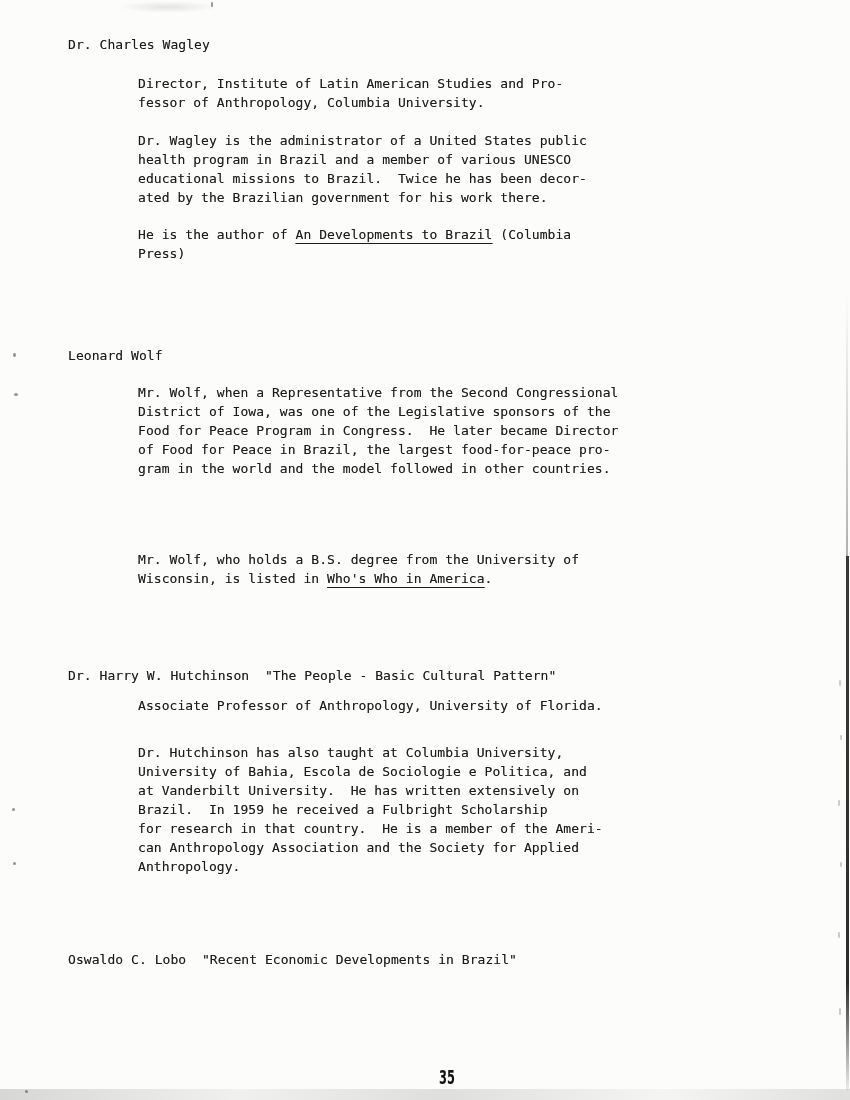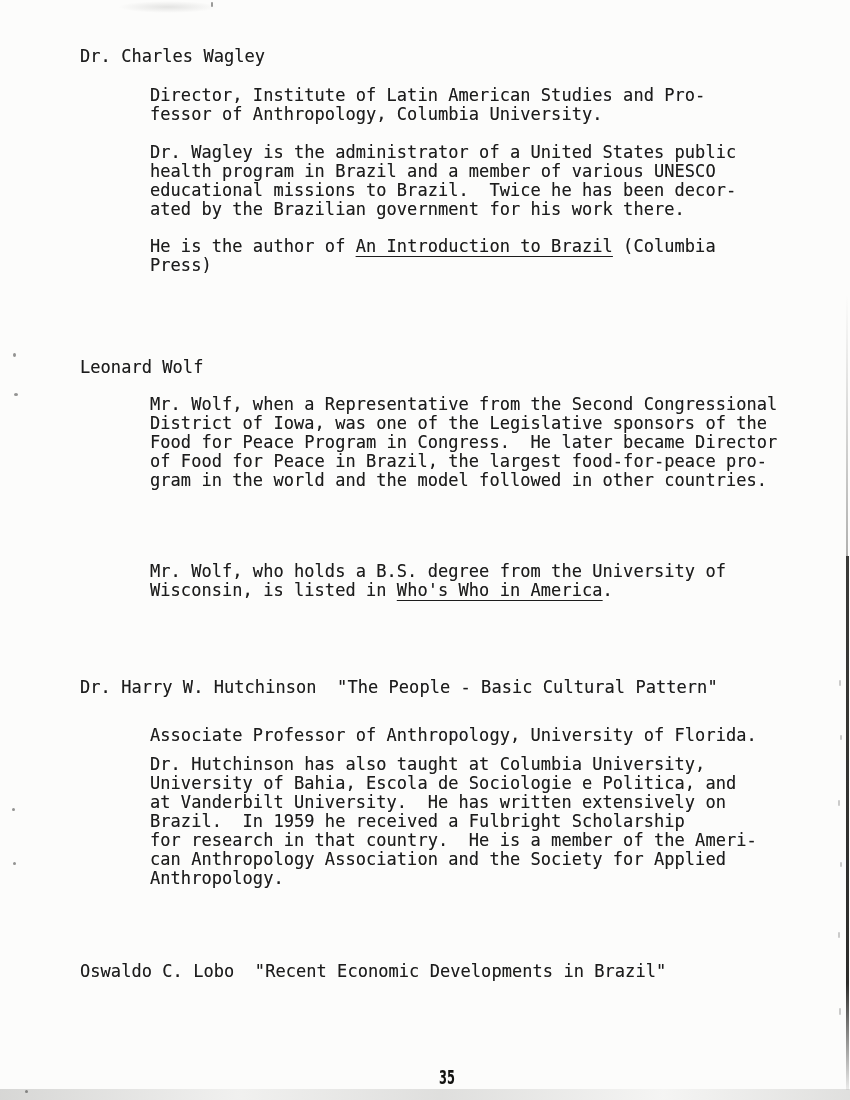--- a/index.html
+++ b/index.html
@@ -12,22 +12,22 @@
     background: var(--paper);
     position: relative;
     overflow: hidden;
     font-family: "DejaVu Sans Mono", "Liberation Mono", monospace;
   }
   .page { position: absolute; inset: 0; }
 
   .hd, .para {
     position: absolute;
     white-space: pre;
-    margin: 12px;
-    font-size: 17px;
+    margin: 0;
+    font-size: 13px;
     line-height: 19px;
     color: var(--ink);
     letter-spacing: 0.05px;
     text-shadow: 0 0 0.4px rgba(20,20,20,0.45);
   }
   .hd   { left: 68px; }
   .para { left: 138px; }
 
   .u {
     text-decoration: underline;
@@ -92,34 +92,34 @@
 
 <div class="page">
 
   <div class="hd" style="top:35px">Dr. Charles Wagley</div>
   <div class="para" style="top:74px">Director, Institute of Latin American Studies and Pro-
 fessor of Anthropology, Columbia University.</div>
   <div class="para" style="top:131px">Dr. Wagley is the administrator of a United States public
 health program in Brazil and a member of various UNESCO
 educational missions to Brazil.  Twice he has been decor-
 ated by the Brazilian government for his work there.</div>
-  <div class="para" style="top:225px"><span>He is the author of </span><span class="u">An Introduction to Brazil</span><span> (Columbia
+  <div class="para" style="top:225px"><span>He is the author of </span><span class="u">An Developments to Brazil</span><span> (Columbia
 Press)</span></div>
 
   <div class="hd" style="top:346px">Leonard Wolf</div>
   <div class="para" style="top:383px">Mr. Wolf, when a Representative from the Second Congressional
 District of Iowa, was one of the Legislative sponsors of the
 Food for Peace Program in Congress.  He later became Director
 of Food for Peace in Brazil, the largest food-for-peace pro-
 gram in the world and the model followed in other countries.</div>
   <div class="para" style="top:550px"><span>Mr. Wolf, who holds a B.S. degree from the University of
 Wisconsin, is listed in </span><span class="u">Who's Who in America</span><span>.</span></div>
 
   <div class="hd" style="top:666px">Dr. Harry W. Hutchinson  "The People - Basic Cultural Pattern"</div>
-  <div class="para" style="top:714px">Associate Professor of Anthropology, University of Florida.</div>
+  <div class="para" style="top:696px">Associate Professor of Anthropology, University of Florida.</div>
   <div class="para" style="top:743px">Dr. Hutchinson has also taught at Columbia University,
 University of Bahia, Escola de Sociologie e Politica, and
 at Vanderbilt University.  He has written extensively on
 Brazil.  In 1959 he received a Fulbright Scholarship
 for research in that country.  He is a member of the Ameri-
 can Anthropology Association and the Society for Applied
 Anthropology.</div>
 
   <div class="hd" style="top:950px">Oswaldo C. Lobo  "Recent Economic Developments in Brazil"</div>
 

